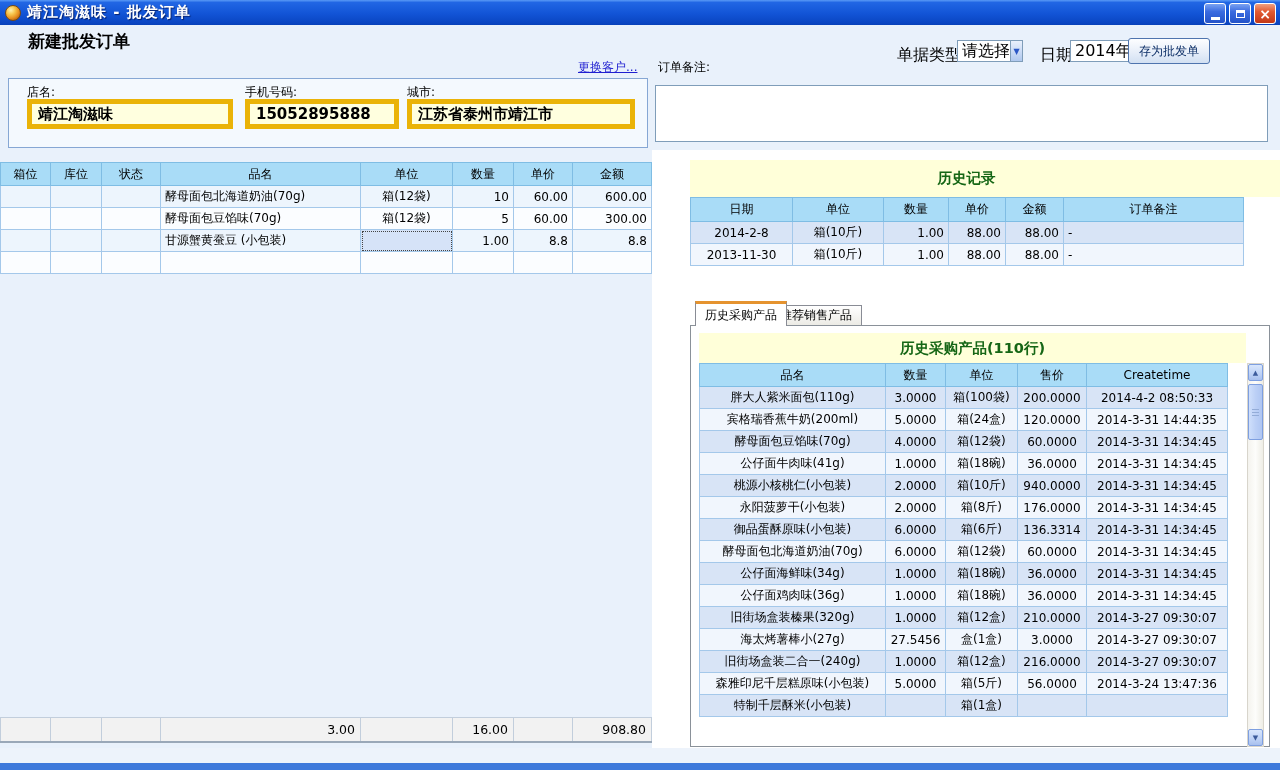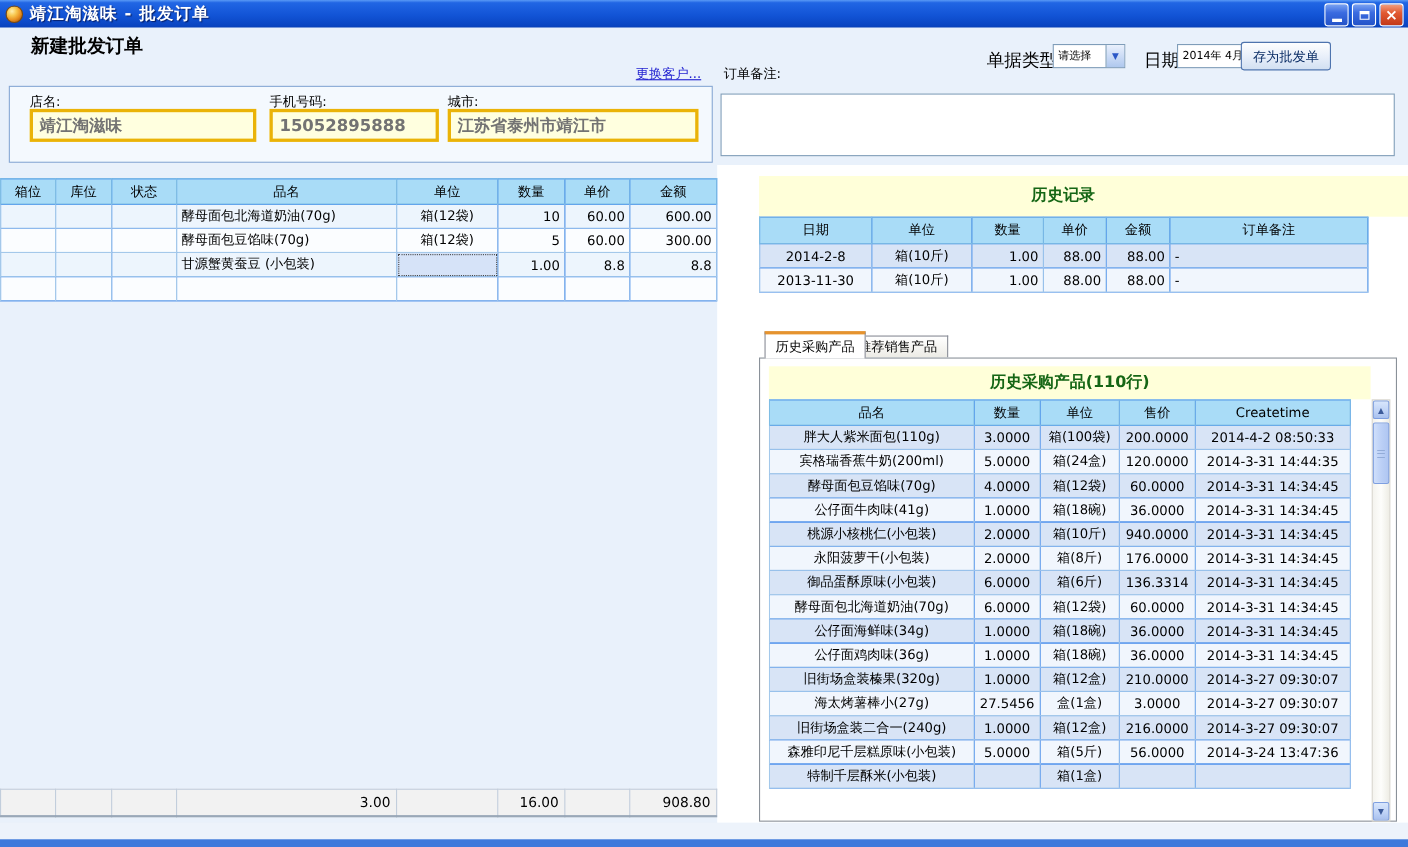--- a/index.html
+++ b/index.html
@@ -21,45 +21,45 @@
     background:linear-gradient(180deg,#7AA2F2 0%,#3A6BE0 40%,#2453C8 100%); cursor:pointer; }
   .wbtn.close { background:linear-gradient(180deg,#F0A080 0%,#E25A32 40%,#C23818 100%); font-size:14px; line-height:1; }
   .glyph-min { width:9px; height:3px; background:#fff; margin-top:10px; }
   .glyph-rest { width:9px; height:8px; border:1px solid #fff; border-top:3px solid #fff; background:transparent; }
 
   
   .page-title { position:absolute; left:28px; top:30px; font-size:17px; font-weight:bold; }
   .ctl-label { position:absolute; top:45px; font-size:16px; }
   .combo { position:absolute; top:40px; height:22px; background:#fff; border:1px solid #7F9DB9;
     display:flex; align-items:center; }
-  .combo .val { flex:1; padding-left:4px; font-size:10px; white-space:nowrap; }
+  .combo .val { flex:1; padding-left:4px; font-size:16px; white-space:nowrap; }
   .combo .drop { width:17px; height:100%; border-left:1px solid #7F9DB9;
     background:linear-gradient(180deg,#E9F0FC 0%,#CCDCF6 50%,#AFC8EE 100%);
     display:flex; align-items:center; justify-content:center; color:#2B57C6; font-size:8px; }
   .save-btn { position:absolute; left:1128px; top:38px; width:82px; height:26px;
     border:1px solid #4E74AE; border-radius:3px; color:#0C2E66; font-size:12px;
     background:linear-gradient(180deg,#FDFEFF 0%,#E7EEF9 55%,#D2E0F2 100%); cursor:pointer;
     display:flex; align-items:center; justify-content:center; }
   .link { position:absolute; left:578px; top:59px; color:#1F1FD0; text-decoration:underline; cursor:pointer; }
   .remark-label { position:absolute; left:658px; top:59px; }
 
   
   .right-bg { position:absolute; left:652px; top:150px; width:628px; height:598px; background:#fff; }
 
   
   .cust-panel { position:absolute; left:8px; top:78px; width:640px; height:70px;
     background:#F4F9FE; border:1px solid #86A7D4; }
   .cust-label { position:absolute; top:5px; font-size:12px; }
-  .cust-input { position:absolute; top:20px; height:30px; background:#FFFFDF; border:3px solid #eab308;
-    font-family:"DejaVu Sans", sans-serif; font-weight:bold; font-size:15px; padding-left:6px; color:#737373; }
+  .cust-input { position:absolute; top:20px; height:30px; background:#FFFFDF; border:5px solid #eab308;
+    font-family:"DejaVu Sans", sans-serif; font-weight:bold; font-size:15px; padding-left:6px; color:#000000; }
   .remark-box { position:absolute; left:655px; top:85px; width:613px; height:57px;
     background:#fff; border:1px solid #7F9DB9; resize:none; font-family:"DejaVu Sans", sans-serif; }
 
   
-  table.grid { border-collapse:collapse; table-layout:fixed; background:#3b82f6; }
+  table.grid { border-collapse:collapse; table-layout:fixed; background:#5eead4; }
   table.grid th { background:#A9DCF7; border:1px solid #7FBDE4; font-weight:normal;
     font-size:12px; height:24px; text-align:center; overflow:hidden; white-space:nowrap; }
   table.grid td { border:1px solid #A4C8EA; font-size:12px; height:22px;
     overflow:hidden; white-space:nowrap; text-align:center; }
   table.grid { border:1px solid #66A8D8; }
 
   
   #order-table { position:absolute; left:0; top:162px; width:651px; }
   #order-table th { height:23px; }
   #order-table td:nth-child(4) { text-align:left; padding-left:4px; }

